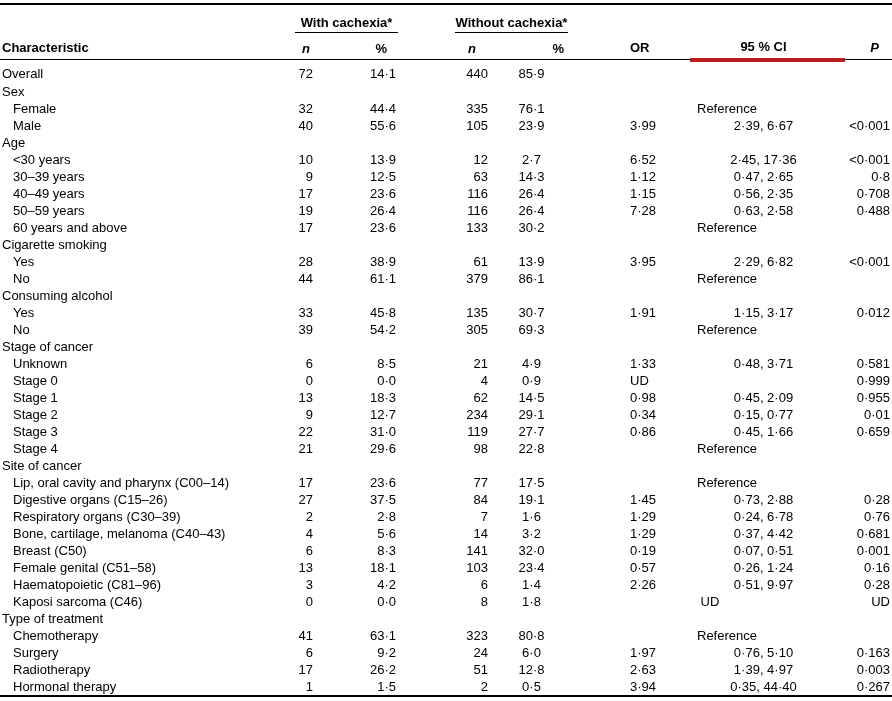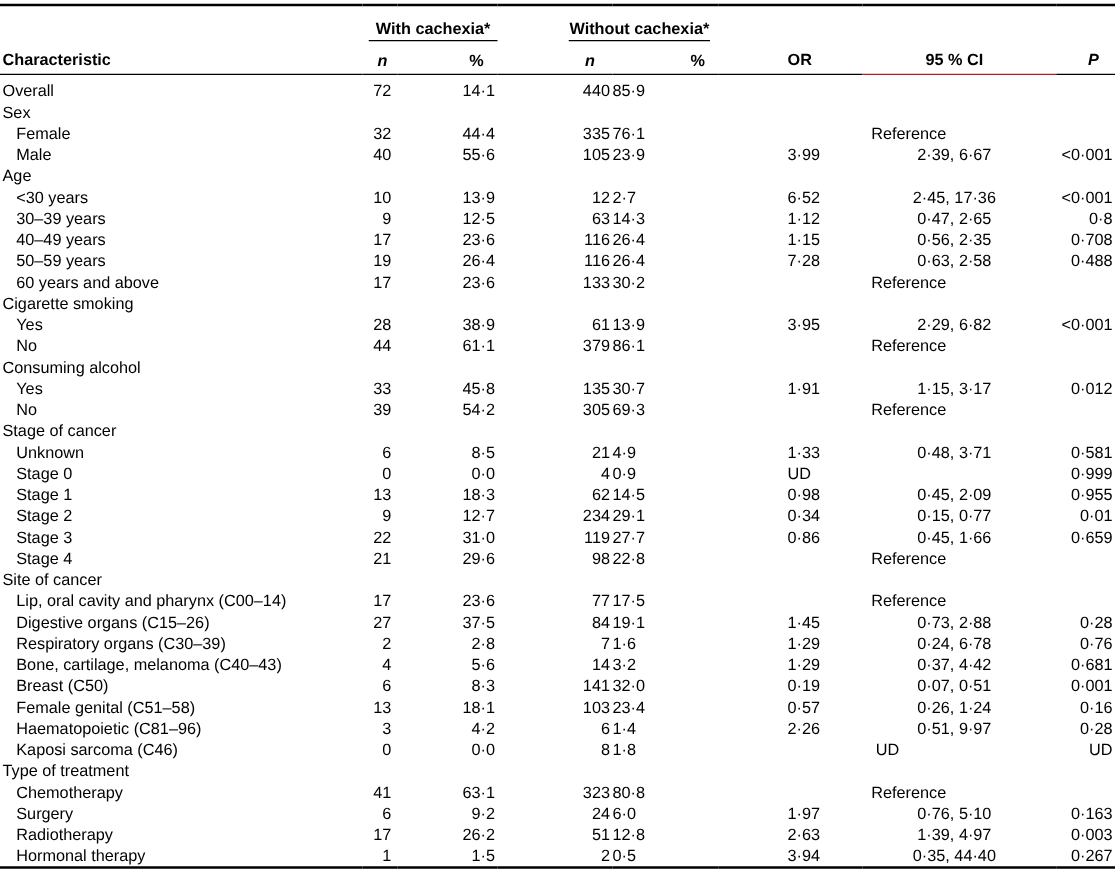--- a/index.html
+++ b/index.html
@@ -35,38 +35,38 @@
   }
   .group-th .g1 { margin-left: 5px; }
   .group-th .g2 { width: 113px; margin-left: auto; margin-right: 7px; }
   .group-row th { height: 28px; }
   .sub-row th { height: 23px; border-bottom: 1px solid #000; padding-bottom: 3px; }
   .n1-th  { text-align: right; padding-right: 8px; }
   .pct1-th{ text-align: right; padding-right: 11px; }
   .n2-th  { text-align: right; padding-right: 14px; }
   .pct2-th{ text-align: right; padding-right: 11px; }
   .or-th  { text-align: left; padding-left: 55px; padding-bottom: 4px; border-bottom: 1px solid #000; }
-  .ci-th  { text-align: center; padding-right: 8px; padding-bottom: 4px; border-bottom: 1px solid #b91c1c; }
+  .ci-th  { text-align: center; padding-right: 8px; padding-bottom: 4px; border-bottom: 4px solid #b91c1c; }
   .p-th   { text-align: right; padding-right: 13px; padding-bottom: 4px; border-bottom: 1px solid #000; }
 
   
   tbody td {
     height: 17px;
     line-height: 17px;
     padding: 0;
     white-space: nowrap;
     overflow: visible;
   }
   tbody tr:first-child td { padding-top: 4px; }
   .c-label { text-align: left; padding-left: 2px; }
   .c-label.indent { padding-left: 13px; }
   .c-n1 { text-align: right; padding-right: 5px; }
   .c-p1 { text-align: right; padding-right: 2px; }
   .c-n2 { text-align: right; padding-right: 2px; }
-  .c-p2 { text-align: left; padding-right: 2px; }
+  .c-p2 { text-align: center; padding-right: 2px; }
   .c-or { text-align: left; padding-left: 55px; }
   .c-ci { text-align: center; padding-right: 8px; }
   .c-p  { text-align: right; padding-right: 2px; }
   .c-ref { text-align: center; padding-left: 34px; }
   .c-ud  { text-align: center; }
 </style>
 </head>
 <body>
 
 <table class="stat-table">

